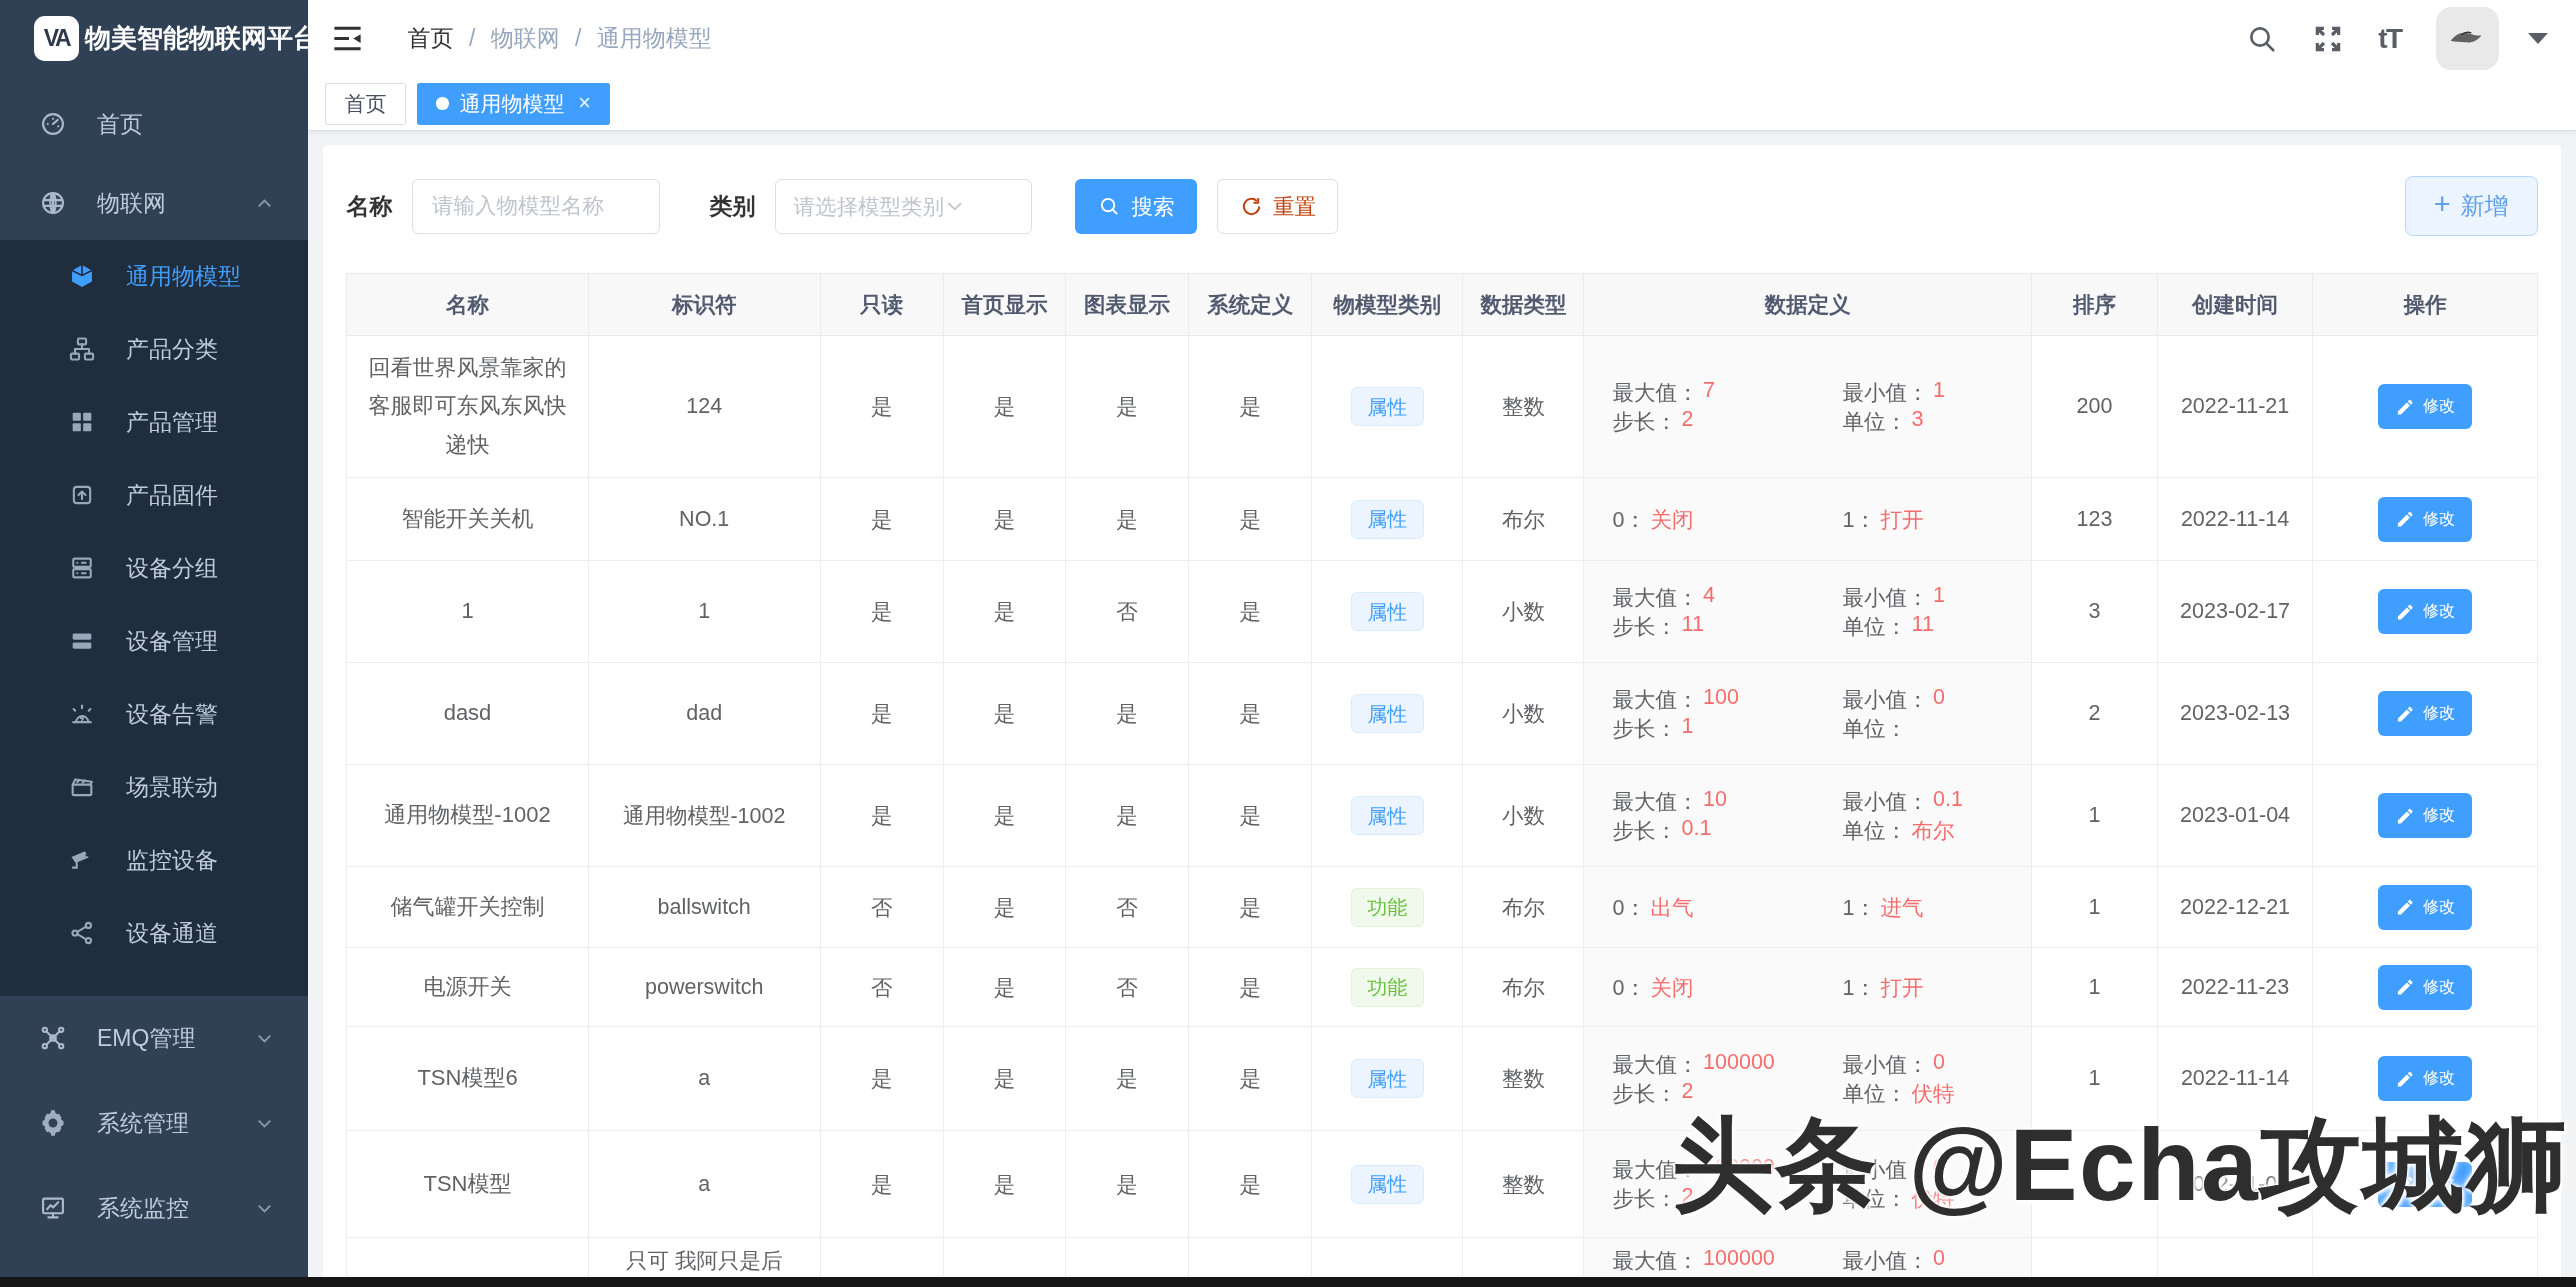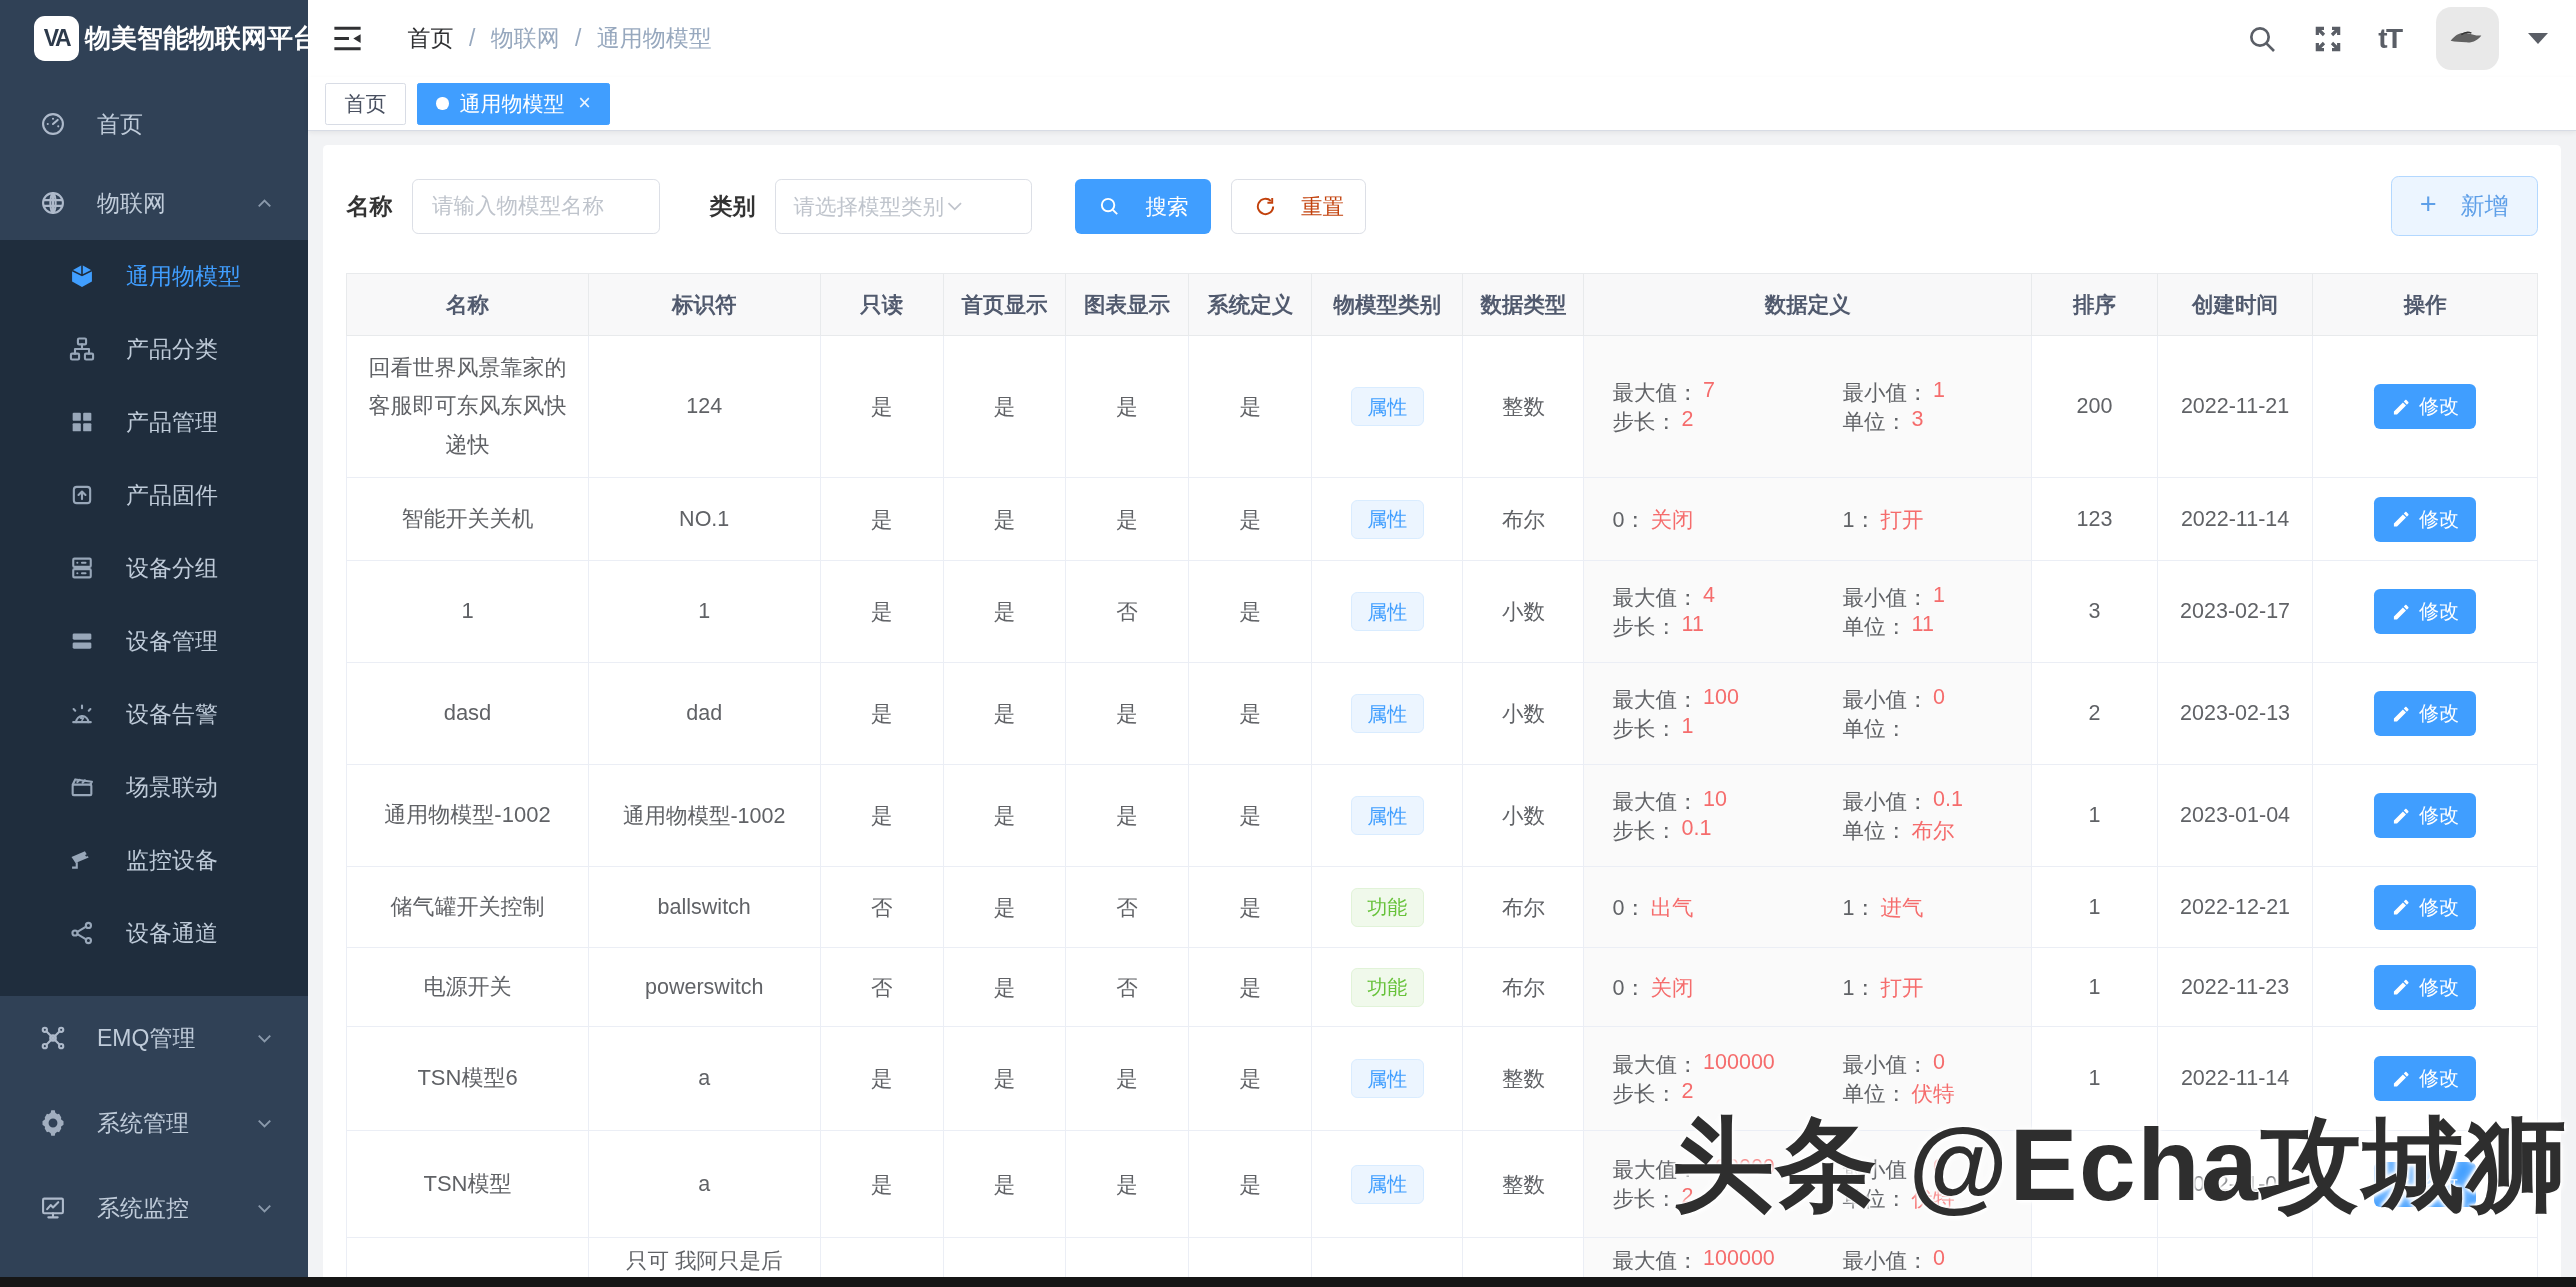--- a/index.html
+++ b/index.html
@@ -46,40 +46,40 @@
 
 .content{flex:1;padding:14px 15.4px 0;overflow:hidden}
 .card{background:#fff;height:110%;padding:31px 23px 0;border-radius:4.6px}
 .filters{display:flex;align-items:center;margin-bottom:37px}
 .f-label{font-size:23px;color:#333;font-weight:700}
 .inp{width:248px;height:55px;border:0.8px solid #dcdfe6;border-radius:6.2px;margin-left:20px;padding:0 18.5px;font-size:21.5px;color:#606266;outline:none}
 .inp::placeholder{color:#bfc4cc}
 .sel{width:257px;height:55px;border:0.8px solid #dcdfe6;border-radius:6.2px;margin-left:20px;padding:0 17px;font-size:21.5px;color:#bfc4cc;display:flex;align-items:center;cursor:pointer;background:#fff}
 .sel svg{width:21.5px;height:21.5px;color:#c0c4cc}
 .sp{width:49px;flex:none}
-.btn{height:55px;border-radius:6.2px;font-size:21.5px;display:inline-flex;align-items:center;gap:24px;cursor:pointer;border:none}
+.btn{height:55px;border-radius:6.2px;font-size:21.5px;display:inline-flex;align-items:center;gap:10px;cursor:pointer;border:none}
 .btn svg{width:23px;height:23px}
 .btn-search{margin-left:43px;padding:0 23px;background:#409eff;color:#fff}
 .btn-reset{margin-left:20px;padding:0 21.5px;background:#fff;border:0.8px solid #dcdfe6;color:#c2410c}
 .btn-add{margin-left:auto;height:60px;padding:0 28px;background:#ecf5ff;border:0.8px solid #b3d8ff;border-radius:7.7px;color:#5e9fe8;font-size:24px}
 .btn-add .plus{font-size:29px;font-weight:400;line-height:1;margin-top:-3.1px}
 
 table{width:2192px;border-collapse:collapse;table-layout:fixed}
 th{background:#f8f8f9;height:62px;font-size:21.5px;color:#515a6e;font-weight:700;border:0.8px solid #e8eaec}
 td{font-size:21.5px;color:#606266;text-align:center;vertical-align:middle;background:#fff;border:0.8px solid #ebeef5;overflow:hidden}
 td.name-cell{font-size:22px;line-height:1.75;padding:0 12.3px}
 td.def{background:#fafafa;text-align:left;padding:4.6px 7.7px 4.6px 28px}
 .defgrid{display:grid;grid-template-columns:56% 44%;font-size:21.5px}
 .def-item{display:flex;white-space:nowrap}
 .def-item .dl{color:#606266}
 .def-item .dv{color:#f56c6c;margin-left:4.6px}
 .tagchip{display:inline-block;padding:8.5px 15.4px;border-radius:6.2px;font-size:20px;line-height:1}
 .tag-primary{background:#ecf5ff;border:0.8px solid #d9ecff;color:#409eff}
 .tag-success{background:#f0f9eb;border:0.8px solid #e1f3d8;color:#67c23a}
-.edit-btn{background:#409eff;color:#fff;border:none;border-radius:6.2px;height:45px;padding:0 17px;font-size:20px;display:inline-flex;align-items:center;gap:7.7px;cursor:pointer}
+.edit-btn{background:#409eff;color:#fff;border:none;border-radius:6.2px;height:45px;padding:0 17px;font-size:16px;display:inline-flex;align-items:center;gap:7.7px;cursor:pointer}
 .edit-btn svg{width:20px;height:20px}
 
 .watermark{position:absolute;right:6.2px;top:1098px;font-size:102px;font-weight:700;color:#2e2e2e;letter-spacing:1.5px;white-space:nowrap;z-index:40;text-shadow:0 0 4.6px #fff,0 0 10.8px #fff,1.5px 1.5px 3.1px #fff,-1.5px -1.5px 3.1px #fff;pointer-events:none}
 .bottom-bar{position:absolute;left:0;right:0;bottom:0;height:10px;background:#161616;z-index:60}
 </style>
 </head>
 <body>
 
 <div class="app">
   <aside class="sidebar">

